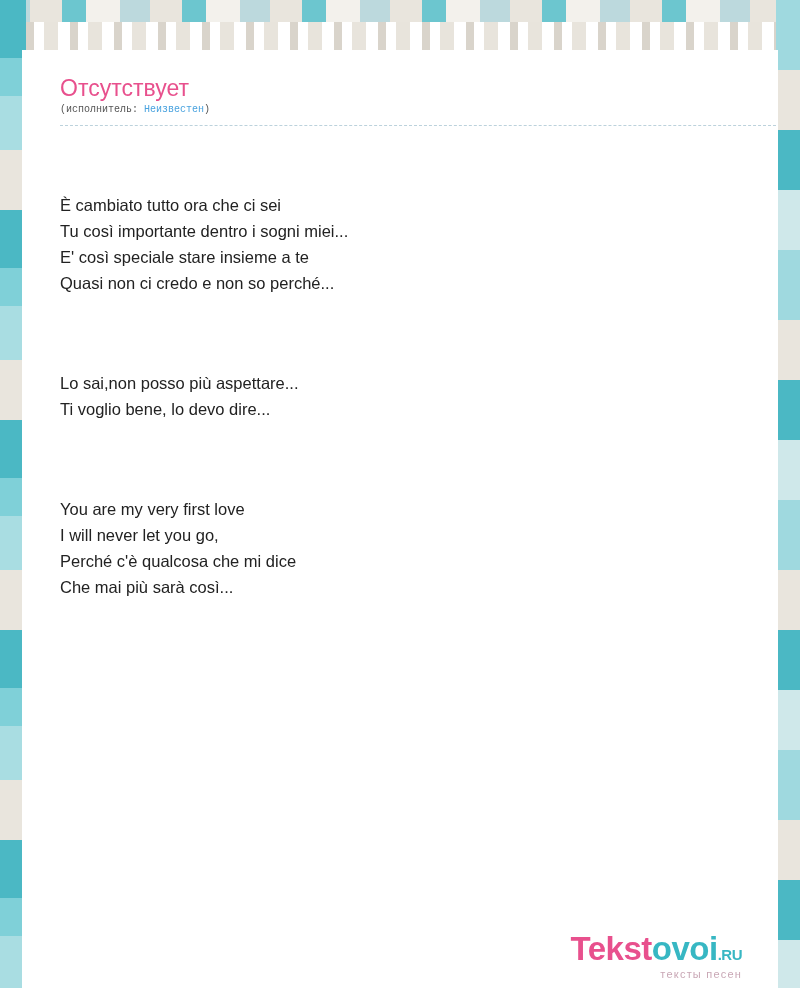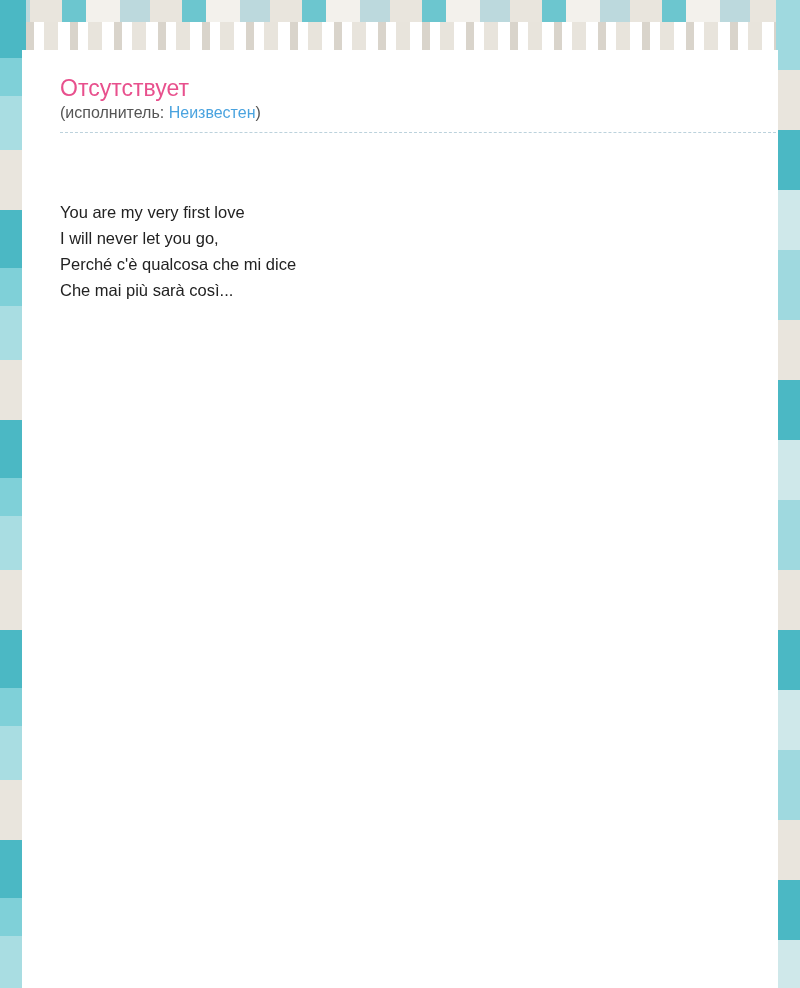--- a/index.html
+++ b/index.html
@@ -108,26 +108,27 @@
 
   .song-title {
     color: #e8508d;
     font-size: 23px;
     line-height: 28px;
     margin: 0 0 2px 18px;
     font-weight: normal;
   }
   .artist-line {
     margin: 0 0 10px 18px;
-    font-size: 16px;
+    font-size: 10px;
     color: #555555;
     padding-bottom: 10px;
     border-bottom: 1px dashed #bcd2dc;
     width: 716px;
     box-sizing: border-box;
+    font-family: Liberation Mono, monospace;
   }
   .artist-line .paren { color: #555555; }
   .artist-link {
     color: #4aa3df;
     text-decoration: none;
     cursor: pointer;
   }
 
   .lyrics {
     margin: 14px 0 0 18px;
@@ -176,22 +177,32 @@
 <div class="card">
 
   <h1 class="song-title">Отсутствует</h1>
 
   <div class="artist-line">
     <span class="paren">(исполнитель:</span>
     <span> </span><a class="artist-link" href="#">Неизвестен</a><span class="paren">)</span>
   </div>
 
   <div class="lyrics">
+    <div class="stanza">È cambiato tutto ora che ci sei
+Tu così importante dentro i sogni miei...
+E' così speciale stare insieme a te
+Quasi non ci credo e non so perché...</div>
+    <div class="stanza">Lo sai,non posso più aspettare...
+Ti voglio bene, lo devo dire...</div>
     <div class="stanza">You are my very first love
 I will never let you go,
 Perché c'è qualcosa che mi dice
 Che mai più sarà così...</div>
     
     
   </div>
 
+  <div class="logo">
+    <div class="logo-main"><span>Tekst</span><span class="teal">ovoi</span><span class="logo-ru">.RU</span></div>
+    <div class="logo-sub">тексты песен</div>
+  </div>
 
 </div>
 
 </body></html>

